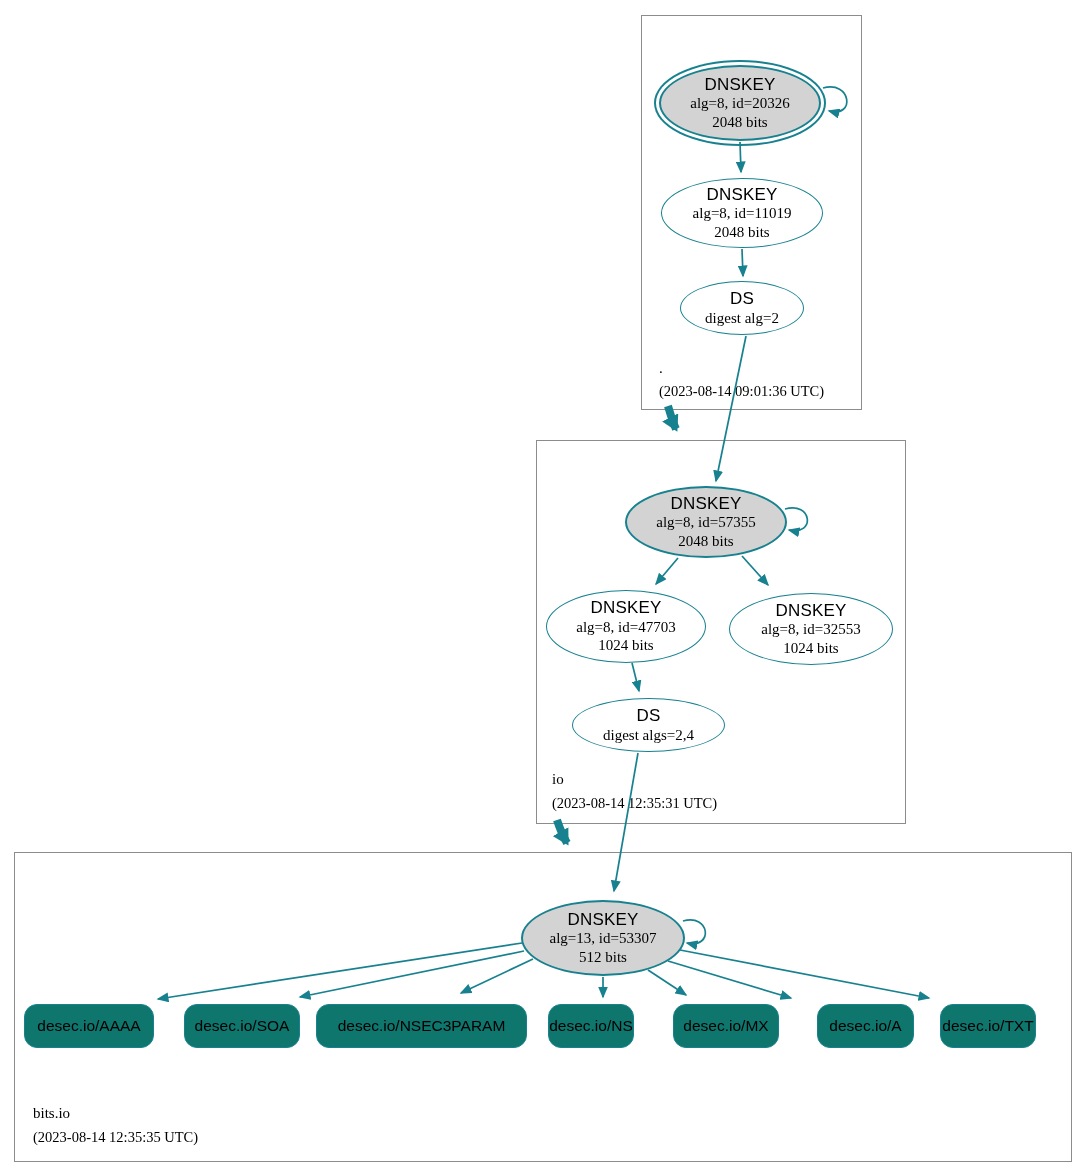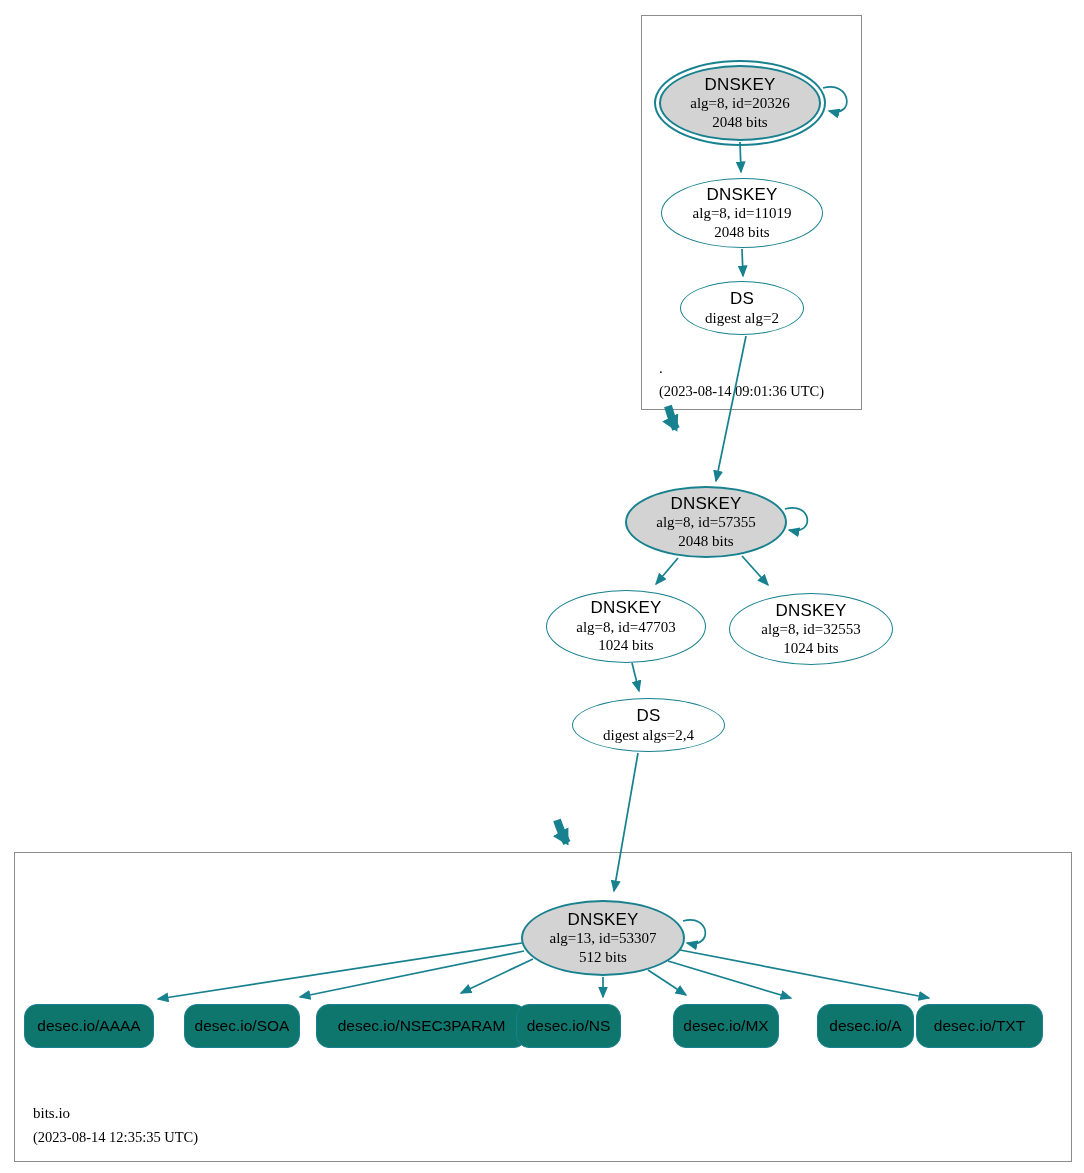--- a/index.html
+++ b/index.html
@@ -34,20 +34,24 @@
 </head>
 <body>
 
 <div class="canvas">
 
   <div class="cluster" style="left:641px;top:15px;width:219px;height:393px;">
     <div class="zlabel" style="left:17px;top:344px;">.</div>
     <div class="zts" style="left:17px;top:367px;text-align:right;">(2023-08-14 09:01:36 UTC)</div>
   </div>
 
+  <div class="cluster" style="left:536px;top:440px;width:368px;height:382px;">
+    <div class="zlabel" style="left:15px;top:330px;">io</div>
+    <div class="zts" style="left:15px;top:354px;">(2023-08-14 12:35:31 UTC)</div>
+  </div>
 
   <div class="cluster" style="left:14px;top:852px;width:1056px;height:308px;">
     <div class="zlabel" style="left:18px;top:252px;">bits.io</div>
     <div class="zts" style="left:18px;top:276px;">(2023-08-14 12:35:35 UTC)</div>
   </div>
 
   <svg class="edges" width="1084" height="1173" viewBox="0 0 1084 1173">
     <defs>
       <marker id="ah" markerUnits="userSpaceOnUse" markerWidth="13" markerHeight="10" refX="10.5" refY="5" orient="auto">
         <path d="M0,0 L12,5 L0,10 z" fill="#17818f"></path>
@@ -126,18 +130,18 @@
 
   <div class="node sep" style="left:521px;top:900px;width:164px;height:76px;">
     <div class="nt">DNSKEY</div>
     <div class="nd">alg=13, id=53307</div>
     <div class="nd">512 bits</div>
   </div>
 
   <div class="rrset" style="left:24px;width:130px;">desec.io/AAAA</div>
   <div class="rrset" style="left:184px;width:116px;">desec.io/SOA</div>
   <div class="rrset" style="left:316px;width:211px;">desec.io/NSEC3PARAM</div>
-  <div class="rrset" style="left:516px;width:105px;">desec.io/NS</div>
+  <div class="rrset" style="left:548px;width:86px;">desec.io/NS</div>
   <div class="rrset" style="left:673px;width:106px;">desec.io/MX</div>
   <div class="rrset" style="left:817px;width:97px;">desec.io/A</div>
-  <div class="rrset" style="left:916px;width:127px;">desec.io/TXT</div>
+  <div class="rrset" style="left:940px;width:96px;">desec.io/TXT</div>
 
 </div>
 
 </body></html>

